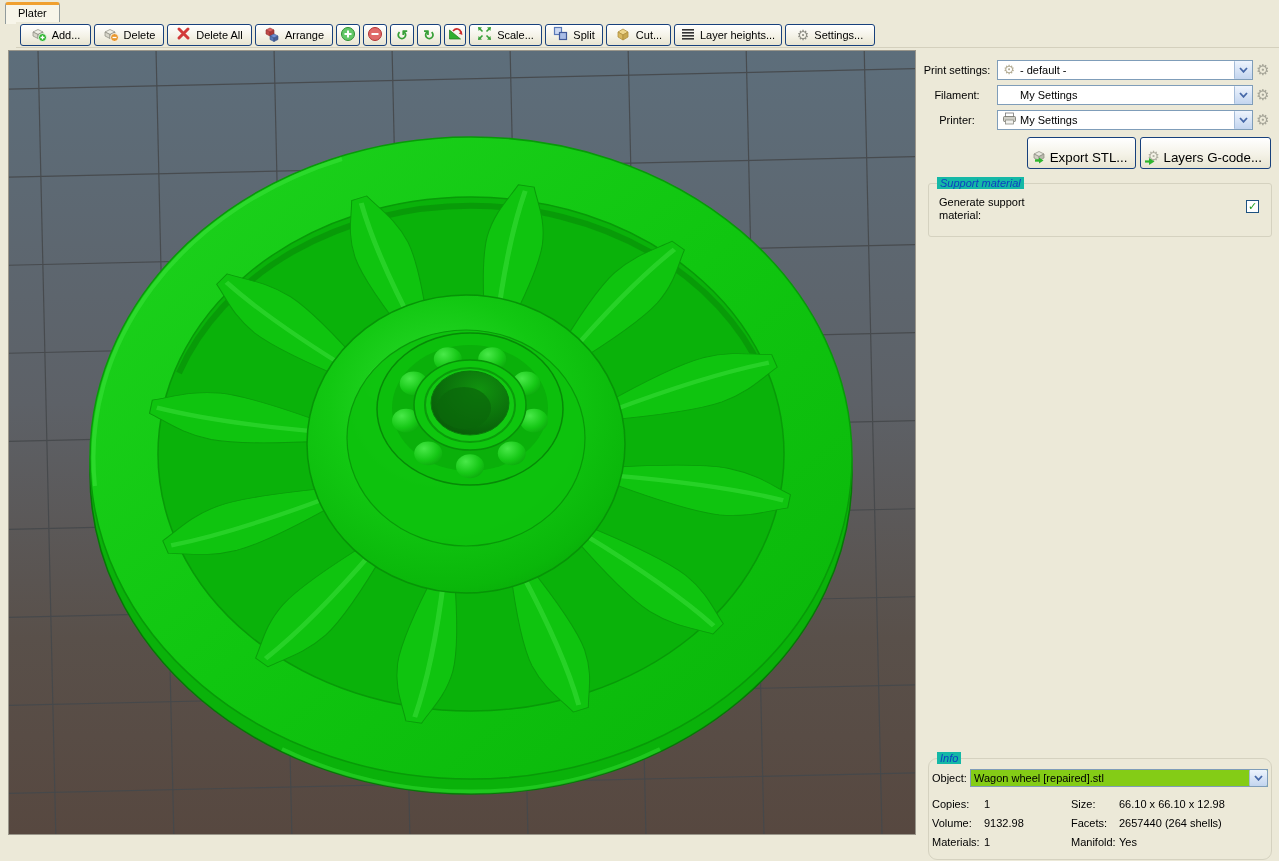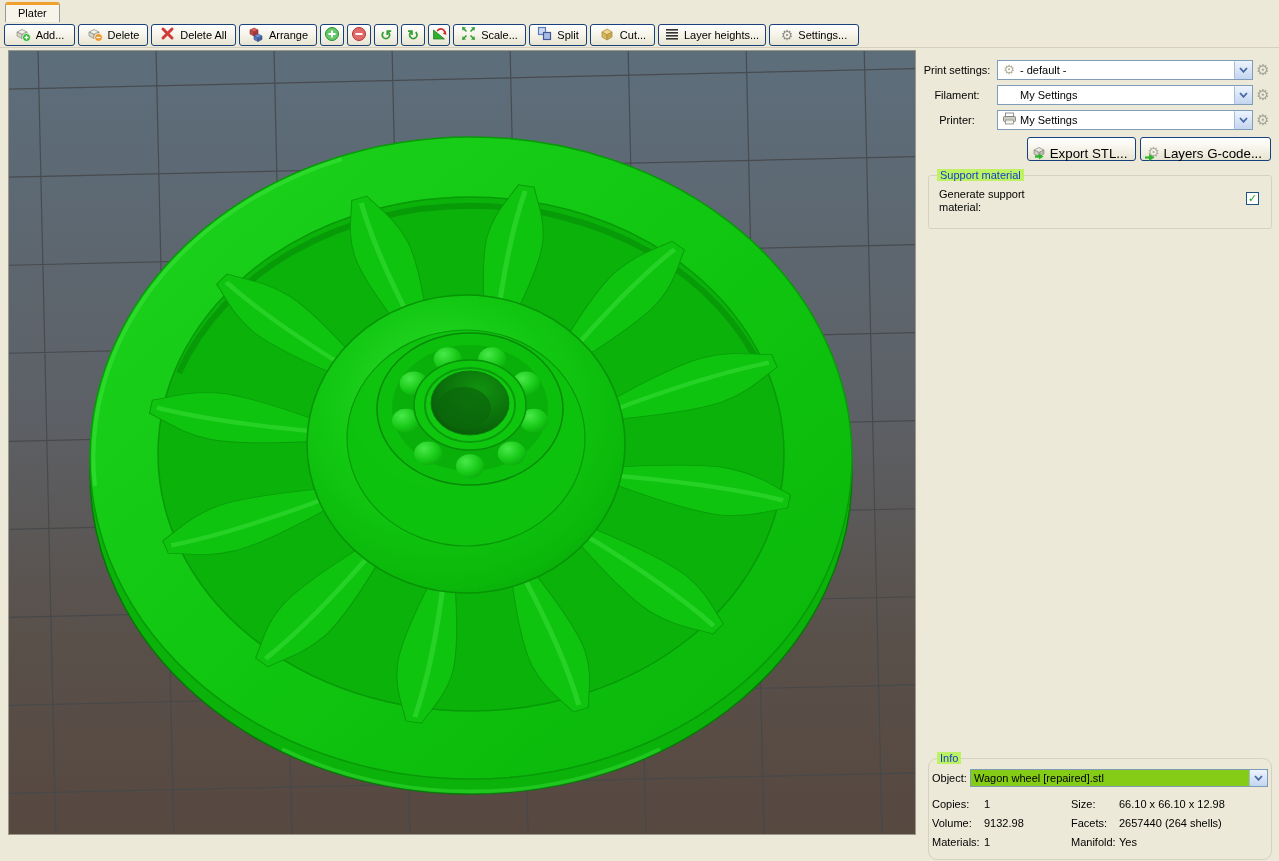--- a/index.html
+++ b/index.html
@@ -6,21 +6,21 @@
   body{font-family:"Liberation Sans","DejaVu Sans",sans-serif;font-size:11px;color:#000;}
   #app{position:relative;width:1279px;height:861px;background:#ece9d8;overflow:hidden;}
 
   
   .tabrow{position:absolute;top:0;left:0;right:0;height:22px;}
   .top-tab{position:absolute;left:5px;top:2px;height:17px;padding:2px 12px 0 12px;
     background:#f7f5e9;border:1px solid #919b9c;border-bottom:none;border-radius:3px 3px 0 0;
     border-top:3px solid #f0a02f;}
 
   
-  .toolbar{position:absolute;top:22px;left:0;right:0;height:26px;background:#ece9d8;
+  .toolbar{position:absolute;top:22px;left:16px;right:0;height:26px;background:#ece9d8;
     border-bottom:1px solid #d4d0bd;display:flex;align-items:center;gap:3px;padding-left:4px;box-sizing:border-box;}
   .tbtn{height:22px;box-sizing:border-box;border:1px solid #17407c;border-radius:3px;
     background:linear-gradient(#ffffff,#f4f2e7 55%,#e7e4d1);display:inline-flex;align-items:center;
     justify-content:center;gap:5px;font-size:11px;padding:0 4px;cursor:default;
     box-shadow:inset 0 1px 0 rgba(255,255,255,.8);}
   .tbtn svg,.tbtn .glyph{flex:none;}
   .glyph{font-size:14px;line-height:14px;}
   .g-green{color:#37a037;font-weight:bold;}
   .g-gray{color:#8f8f86;}
 
@@ -39,26 +39,26 @@
   .prow{display:flex;align-items:center;height:25px;}
   .plabel{width:70px;text-align:center;padding-right:5px;flex:none;}
   .combo{width:256px;height:20px;box-sizing:border-box;border:1px solid #7f9db9;background:#fff;
     display:flex;align-items:center;flex:none;cursor:default;}
   .cicon{width:22px;text-align:center;flex:none;}
   .cval{flex:1;overflow:hidden;white-space:nowrap;}
   .carrow{width:17px;height:18px;margin-left:auto;flex:none;border-left:1px solid #a5bcd8;
     background:linear-gradient(#eef4fd,#c3d5ef);display:flex;align-items:center;justify-content:center;border-radius:1px;}
   .gearbtn{width:20px;text-align:center;color:#a6a598;font-size:15px;cursor:default;}
   .export-row{display:flex;justify-content:flex-end;gap:4px;margin:5px 4px 0 0;}
-  .exbtn{height:24px;box-sizing:border-box;border:1px solid #17407c;border-radius:3px;
+  .exbtn{height:32px;box-sizing:border-box;border:1px solid #17407c;border-radius:3px;
     background:linear-gradient(#ffffff,#f4f2e7 55%,#e7e4d1);display:inline-flex;align-items:center;
     gap:2px;padding:8px 8px 0 4px;box-shadow:inset 0 1px 0 rgba(255,255,255,.8);cursor:default;}
 
   .groupbox{position:relative;margin:14px 3px 0 6px;border:1px solid #d5d2c0;border-radius:3px;}
-  .gtitle{position:absolute;top:-7px;left:8px;background:#bef264;padding:0 3px;color:#0d3fc1;}
+  .gtitle{position:absolute;top:-7px;left:8px;background:#14b8a6;padding:0 3px;color:#0d3fc1;font-style:italic;}
   .support-box{height:52px;}
   .support-content{display:flex;justify-content:space-between;padding:12px 12px 0 10px;}
   .support-label{width:115px;line-height:13px;}
   .checkbox{width:13px;height:13px;box-sizing:border-box;border:1px solid #1d5281;background:#fff;
     display:flex;align-items:center;justify-content:center;margin-top:4px;cursor:default;}
   .checkbox .check{color:#1da11d;font-size:11px;font-weight:bold;line-height:11px;}
 
   .info-box{position:absolute;left:6px;right:3px;bottom:1px;height:100px;border:1px solid #d5d2c0;border-radius:9px;}
   .obj-row{display:flex;align-items:center;padding:10px 3px 0 3px;}
   .obj-label{width:38px;flex:none;}

